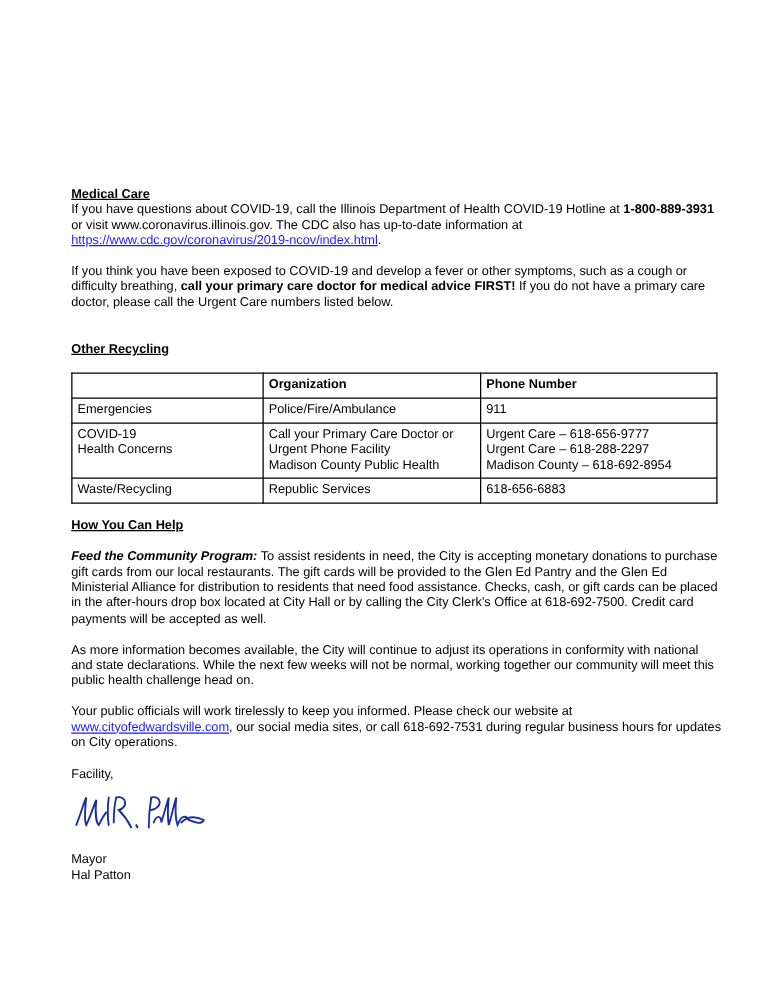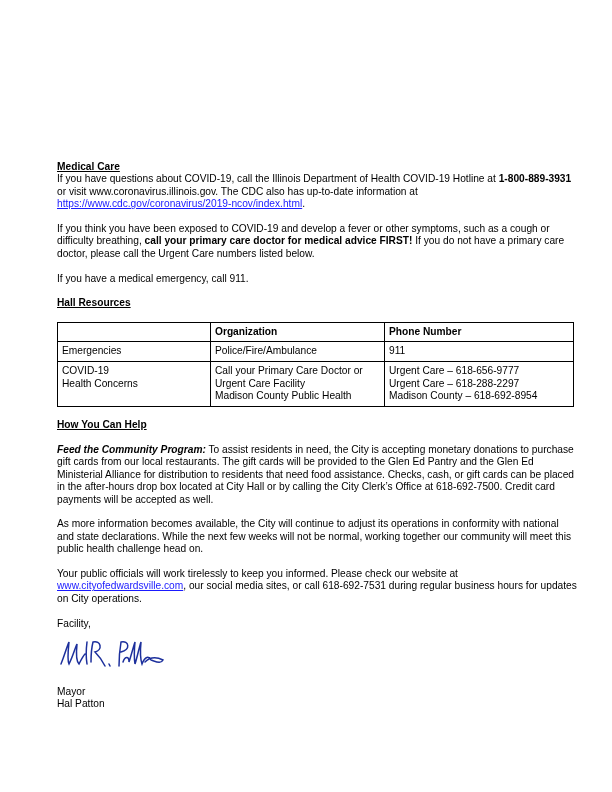--- a/index.html
+++ b/index.html
@@ -1,18 +1,18 @@
 <!DOCTYPE html>
 <html><head>
 <meta charset="utf-8">
 <style>
   html, body { margin: 0; padding: 0; background: #ffffff; }
   body { width: 612px; height: 792px; position: relative; overflow: hidden;
          font-family: "Liberation Sans", sans-serif; font-size: 10.2px; color: #000; line-height: 12.4px; }
-  .page { position: absolute; left: 57px; top: 161px; width: 520px; }
+  .page { position: absolute; left: 57px; top: 150px; width: 520px; }
   .heading { font-weight: bold; text-decoration: underline; }
   p { margin: 0; }
   .gap { height: 12.4px; }
   a.link { color: #1a1aff; text-decoration: underline; }
   b { font-weight: bold; margin-top: 46px; }
   table.res { border-collapse: collapse; width: 516px; margin-top: 12px; table-layout: fixed; }
   table.res td, table.res th { border: 1.2px solid #000; padding: 3px 4px; vertical-align: top;
          text-align: left; font-size: 10.2px; line-height: 12.6px; font-weight: normal; }
   table.res th { font-weight: bold; }
   col.c1 { width: 153px; } col.c2 { width: 174px; } col.c3 { width: 189px; }
@@ -21,24 +21,23 @@
 </head>
 <body>
 
 <div class="page">
 
   <div class="heading">Medical Care</div>
   <p><span>If you have questions about COVID-19, call the Illinois Department of Health COVID-19 Hotline at </span><b>1-800-889-3931</b><span> or visit www.coronavirus.illinois.gov. The CDC also has up-to-date information at </span><a class="link">https://www.cdc.gov/coronavirus/2019-ncov/index.html</a><span>.</span></p>
   <div class="gap"></div>
   <p><span>If you think you have been exposed to COVID-19 and develop a fever or other symptoms, such as a cough or difficulty breathing, </span><b>call your primary care doctor for medical advice FIRST!</b><span>  If you do not have a primary care doctor, please call the Urgent Care numbers listed below.</span></p>
   <div class="gap"></div>
-  <p>If you have a medical emergency, call 911.</p>
   <div class="gap"></div>
 
-  <div class="heading">Hall Resources</div>
+  <div class="heading">Other Recycling</div>
 
   <table class="res">
     <colgroup>
         <col class="c1">
         <col class="c2">
         <col class="c3">
       </colgroup>
     <thead>
       <tr>
         <th></th>
@@ -58,27 +57,38 @@
             <div>911</div>
           </td>
         </tr>
         <tr>
           <td>
             <div>COVID-19</div>
             <div>Health Concerns</div>
           </td>
           <td>
             <div>Call your Primary Care Doctor or</div>
-            <div>Urgent Care Facility</div>
+            <div>Urgent Phone Facility</div>
             <div>Madison County Public Health</div>
           </td>
           <td>
             <div>Urgent Care – 618-656-9777</div>
             <div>Urgent Care – 618-288-2297</div>
             <div>Madison County – 618-692-8954</div>
+          </td>
+        </tr>
+        <tr>
+          <td>
+            <div>Waste/Recycling</div>
+          </td>
+          <td>
+            <div>Republic Services</div>
+          </td>
+          <td>
+            <div>618-656-6883</div>
           </td>
         </tr>
       </tbody>
   </table>
 
   <div class="gap"></div>
   <div class="heading">How You Can Help</div>
   <div class="gap"></div>
   <p><b><i>Feed the Community Program:</i></b><span>  To assist residents in need, the City is accepting monetary donations to purchase gift cards from our local restaurants.  The gift cards will be provided to the Glen Ed Pantry and the Glen Ed Ministerial Alliance for distribution to residents that need food assistance.  Checks, cash, or gift cards can be placed in the after-hours drop box located at City Hall or by calling the City Clerk’s Office at 618-692-7500.  Credit card payments will be accepted as well.</span></p>
   <div class="gap"></div>

